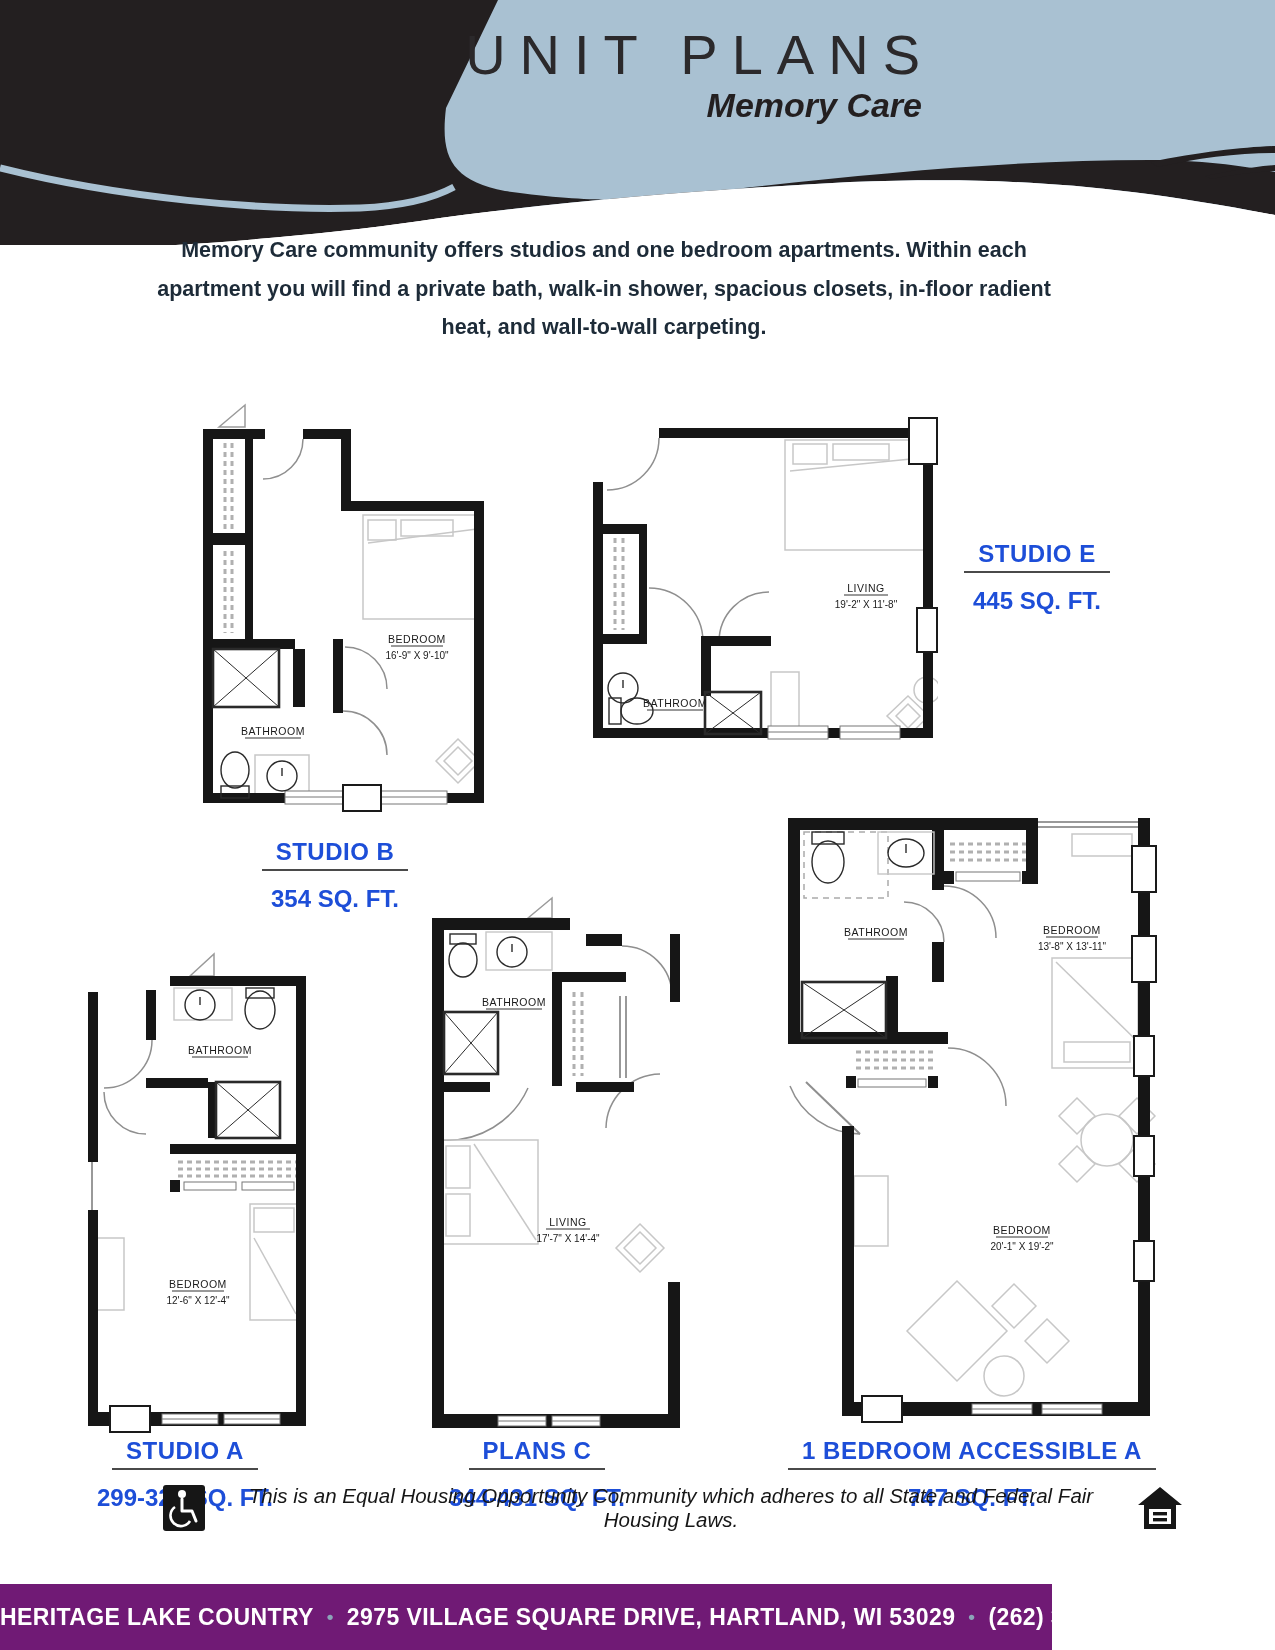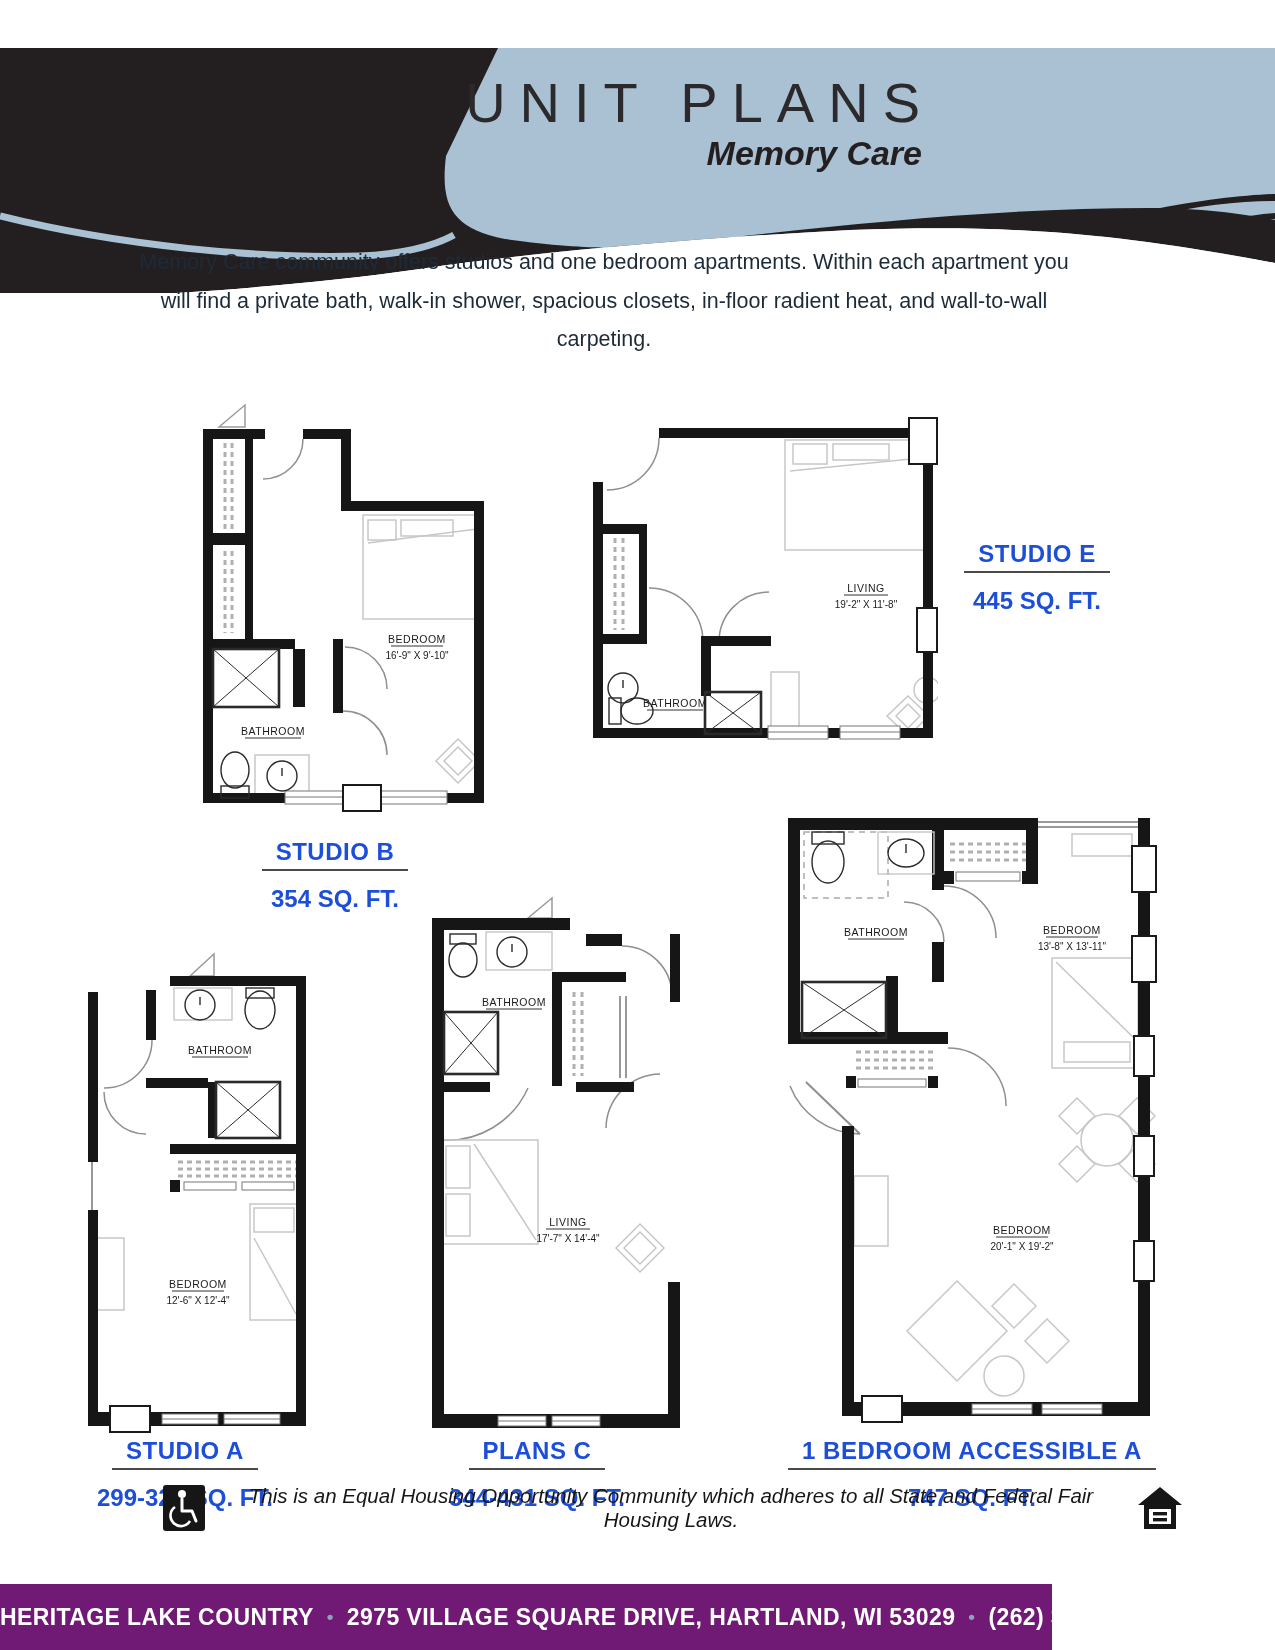--- a/index.html
+++ b/index.html
@@ -1,27 +1,27 @@
 <!DOCTYPE html>
 <html><head>
 <meta charset="utf-8">
 <style>
   html,body{margin:0;padding:0;background:#e8e8e8;}
   .page{position:relative;width:1275px;height:1650px;background:#ffffff;margin:0 auto;
         font-family:"Liberation Sans",sans-serif;overflow:hidden;}
   
-  .header{position:absolute;left:0;top:0;width:1034px;height:245px;margin-top:48px;}
+  .header{position:absolute;left:0;top:0;width:1034px;height:245px;}
   .header svg{display:block;}
   .hdr-title{position:absolute;top:22px;right:100px;font-size:56px;letter-spacing:14px;
              color:#2b292b;font-weight:400;white-space:nowrap;}
   .hdr-sub{position:absolute;top:86px;right:112px;font-size:34px;font-style:italic;
            font-weight:700;color:#231f20;white-space:nowrap;}
   
-  .intro{position:absolute;left:134px;top:243px;width:940px;text-align:center;
-         font-size:21.5px;line-height:1.8;font-weight:400;color:#1d2b38;}
+  .intro{position:absolute;left:134px;top:231px;width:940px;text-align:center;
+         font-size:21.5px;line-height:1.8;font-weight:700;color:#1d2b38;}
   
   .plan-caption{position:absolute;text-align:center;color:#1d4ed8;font-weight:600;}
   .plan-caption .name{font-size:24px;letter-spacing:.5px;border-bottom:2px solid #4a4a4a;
                       padding:0 14px 3px;display:inline-block;white-space:nowrap;}
   .plan-caption .area{font-size:24px;margin-top:14px;white-space:nowrap;}
   
   .plan{position:absolute;}
   .plan text{font-family:"Liberation Sans",sans-serif;fill:#1a1a1a;text-anchor:middle;}
   .rname{font-size:10.5px;letter-spacing:.5px;}
   .rdims{font-size:10px;}

